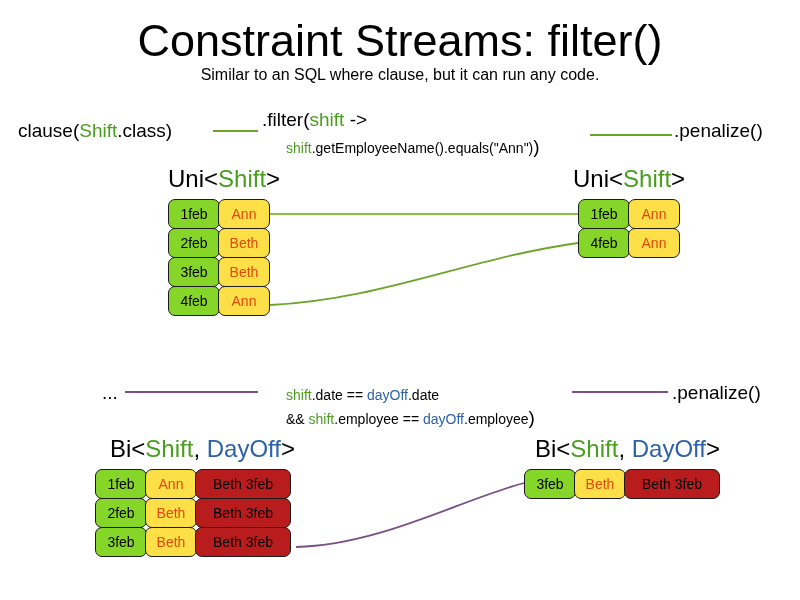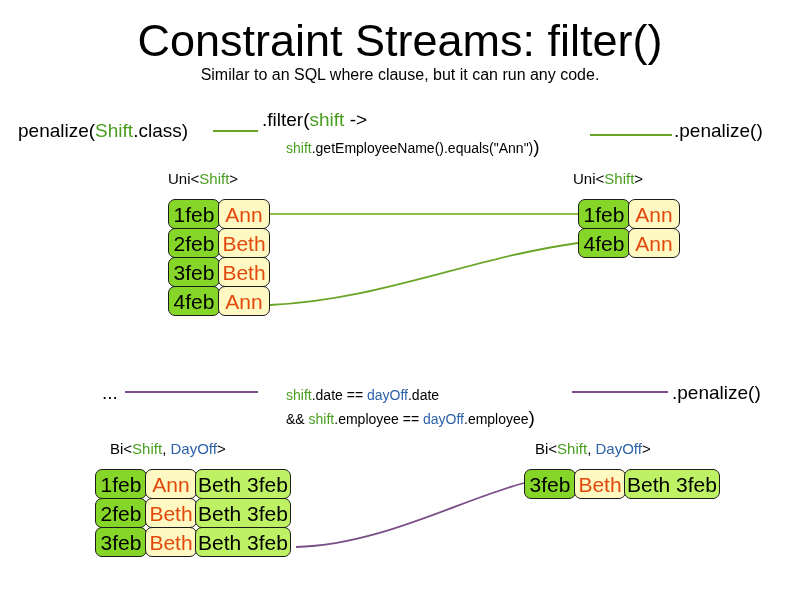--- a/index.html
+++ b/index.html
@@ -58,21 +58,21 @@
   }
   .code.small {
     font-size: 14px;
   }
   .green { color: #4a9e1f; }
   .blue  { color: #2d62a8; }
 
   
   .type-label {
     position: absolute;
-    font-size: 15px;
+    font-size: 24px;
     line-height: 24px;
     white-space: nowrap;
   }
 
   
   .stack {
     position: absolute;
   }
   .card {
     display: flex;
@@ -81,38 +81,38 @@
     margin-top: -1px;
   }
   .card:first-child { margin-top: 0; }
   .cell {
     box-sizing: border-box;
     border: 1.6px solid #1b1b1b;
     border-radius: 7px;
     display: flex;
     align-items: center;
     justify-content: center;
-    font-size: 21px;
+    font-size: 14px;
     line-height: 19px;
     white-space: nowrap;
     padding: 4px 3px;
   }
   .cell.shift-date {
     background: #86d62a;
     color: #000000;
     width: 52px;
     margin-right: -2px;
   }
   .cell.shift-name {
-    background: #fef9c3;
+    background: #fde047;
     color: #e2490d;
     width: 52px;
   }
   .cell.dayoff {
-    background: #bef264;
+    background: #b91c1c;
     color: #000000;
     width: 96px;
     margin-left: -2px;
   }
 </style>
 </head>
 <body>
 
 <div class="slide">
 
@@ -127,21 +127,21 @@
     <line x1="125" y1="392" x2="258" y2="392" stroke="#7a4e86" stroke-width="1.8"></line>
     <line x1="572" y1="392" x2="668" y2="392" stroke="#7a4e86" stroke-width="1.8"></line>
 
     <path d="M 296 547 C 380 545, 460 500, 524 483" fill="none" stroke="#7a4e86" stroke-width="1.8"></path>
   </svg>
 
   <div class="title">Constraint Streams: filter()</div>
   <div class="subtitle">Similar to an SQL where clause, but it can run any code.</div>
 
   <div class="code" style="left:18px; top:119px;">
-    <span>penalize(</span><span class="green">Shift</span><span>.class)</span>
+    <span>clause(</span><span class="green">Shift</span><span>.class)</span>
   </div>
 
   <div class="code" style="left:262px; top:108px;">
     <span>.filter(</span><span class="green small">shift</span><span class="small"> -&gt;</span>
   </div>
 
   <div class="code small" style="left:286px; top:135px;">
     <span class="green">shift</span><span>.getEmployeeName().equals("Ann")</span><span class="code" style="position:static;">)</span>
   </div>
 

